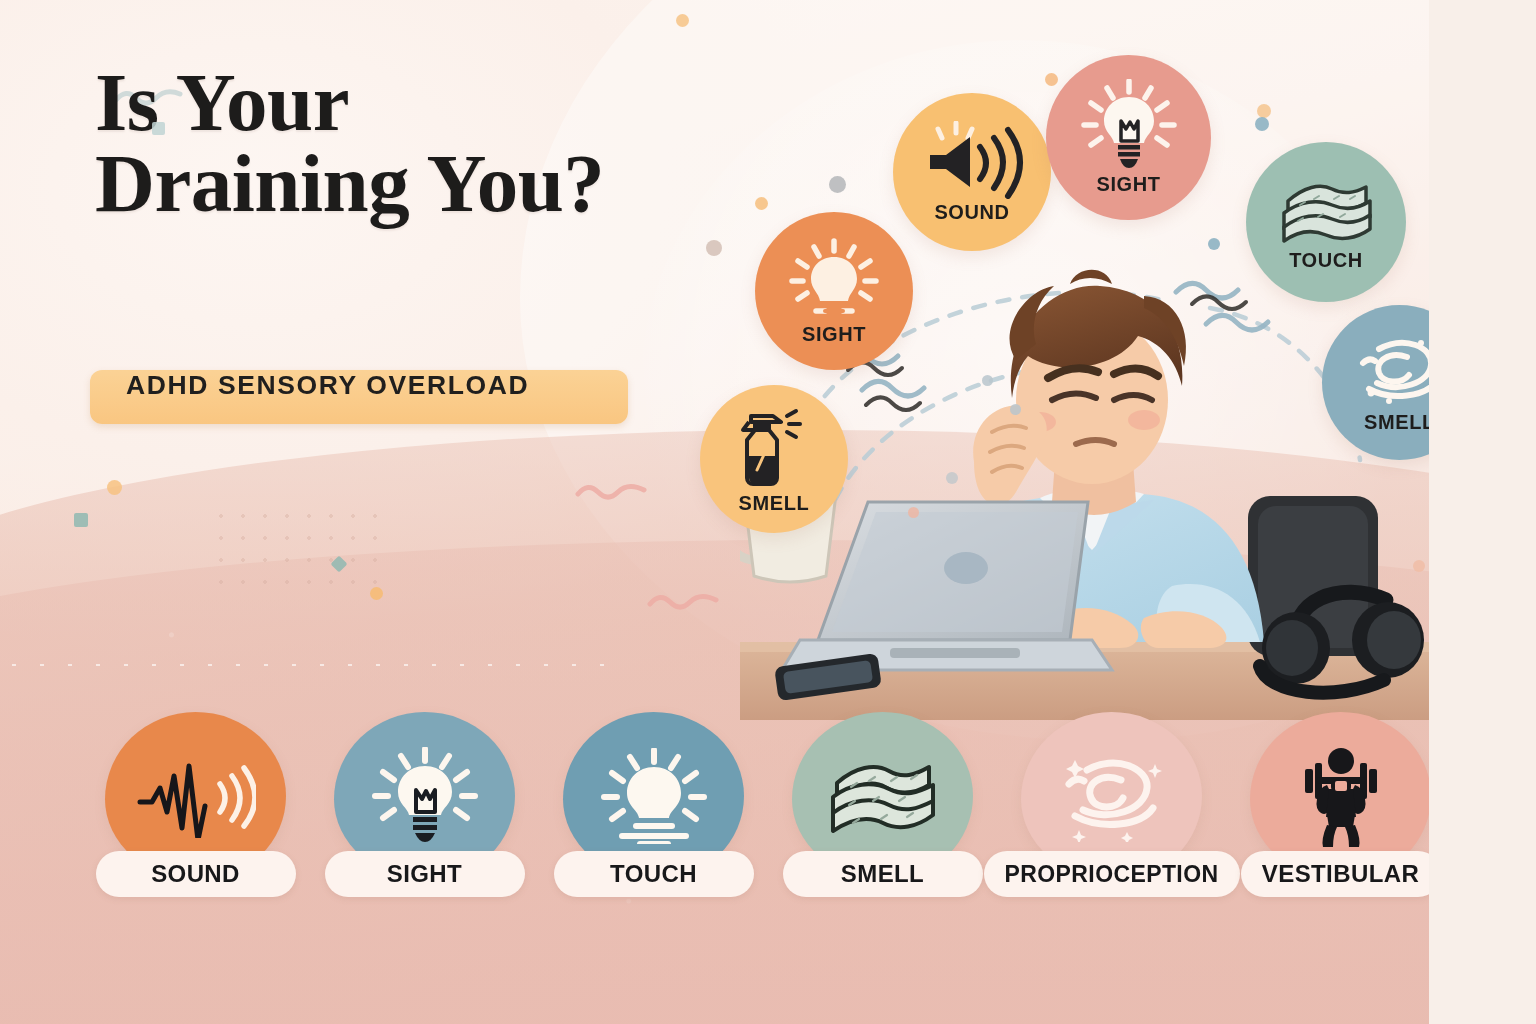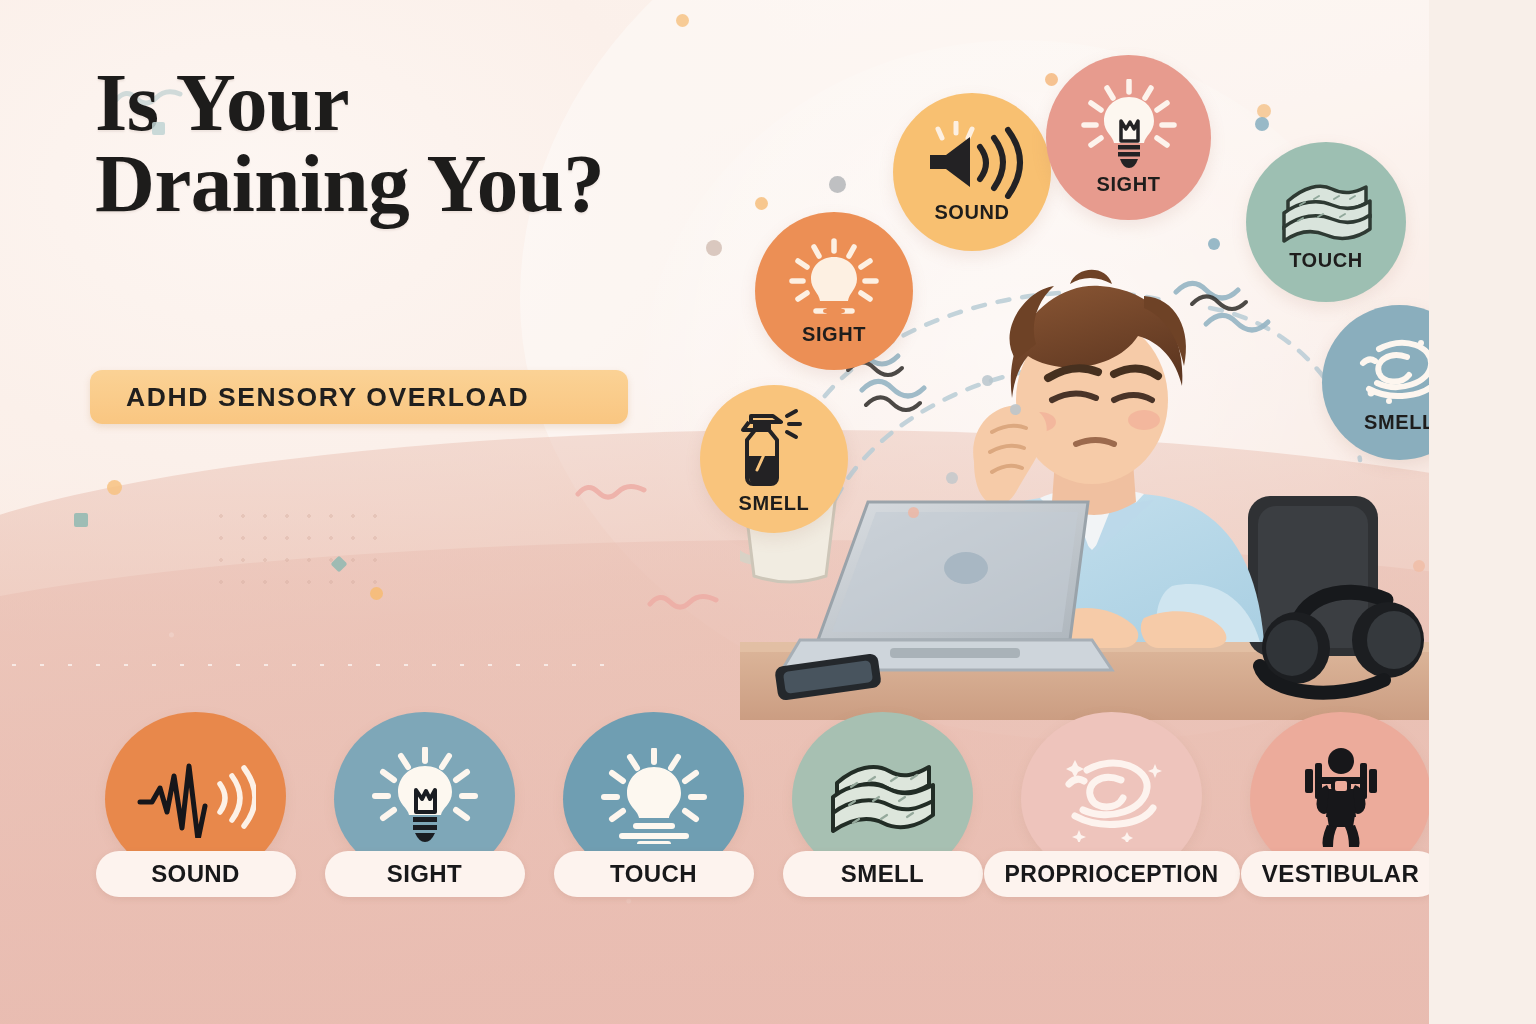--- a/index.html
+++ b/index.html
@@ -74,21 +74,21 @@
     font-weight:700;color:#1d1c1b;
     font-size:83px;line-height:.97;letter-spacing:-.5px;
     text-shadow:0 2px 2px rgba(120,90,80,.10);
   }
   .headline div{white-space:nowrap;}
   .badge{
     position:absolute;left:90px;top:370px;
     width:538px;height:54px;border-radius:12px;
     background:linear-gradient(180deg,#fbd295 0%,#f9c681 100%);
     box-shadow:0 3px 7px rgba(190,140,90,.22);
-    display:flex;align-items:center;
+    display:flex;align-items:flex-start;
   }
   .badge span{
     margin-left:36px;font-size:26.5px;font-weight:700;
     letter-spacing:1.6px;color:#201f1e;
   }
 
   
   .bubble{
     position:absolute;border-radius:50%;
     display:flex;flex-direction:column;align-items:center;justify-content:center;

